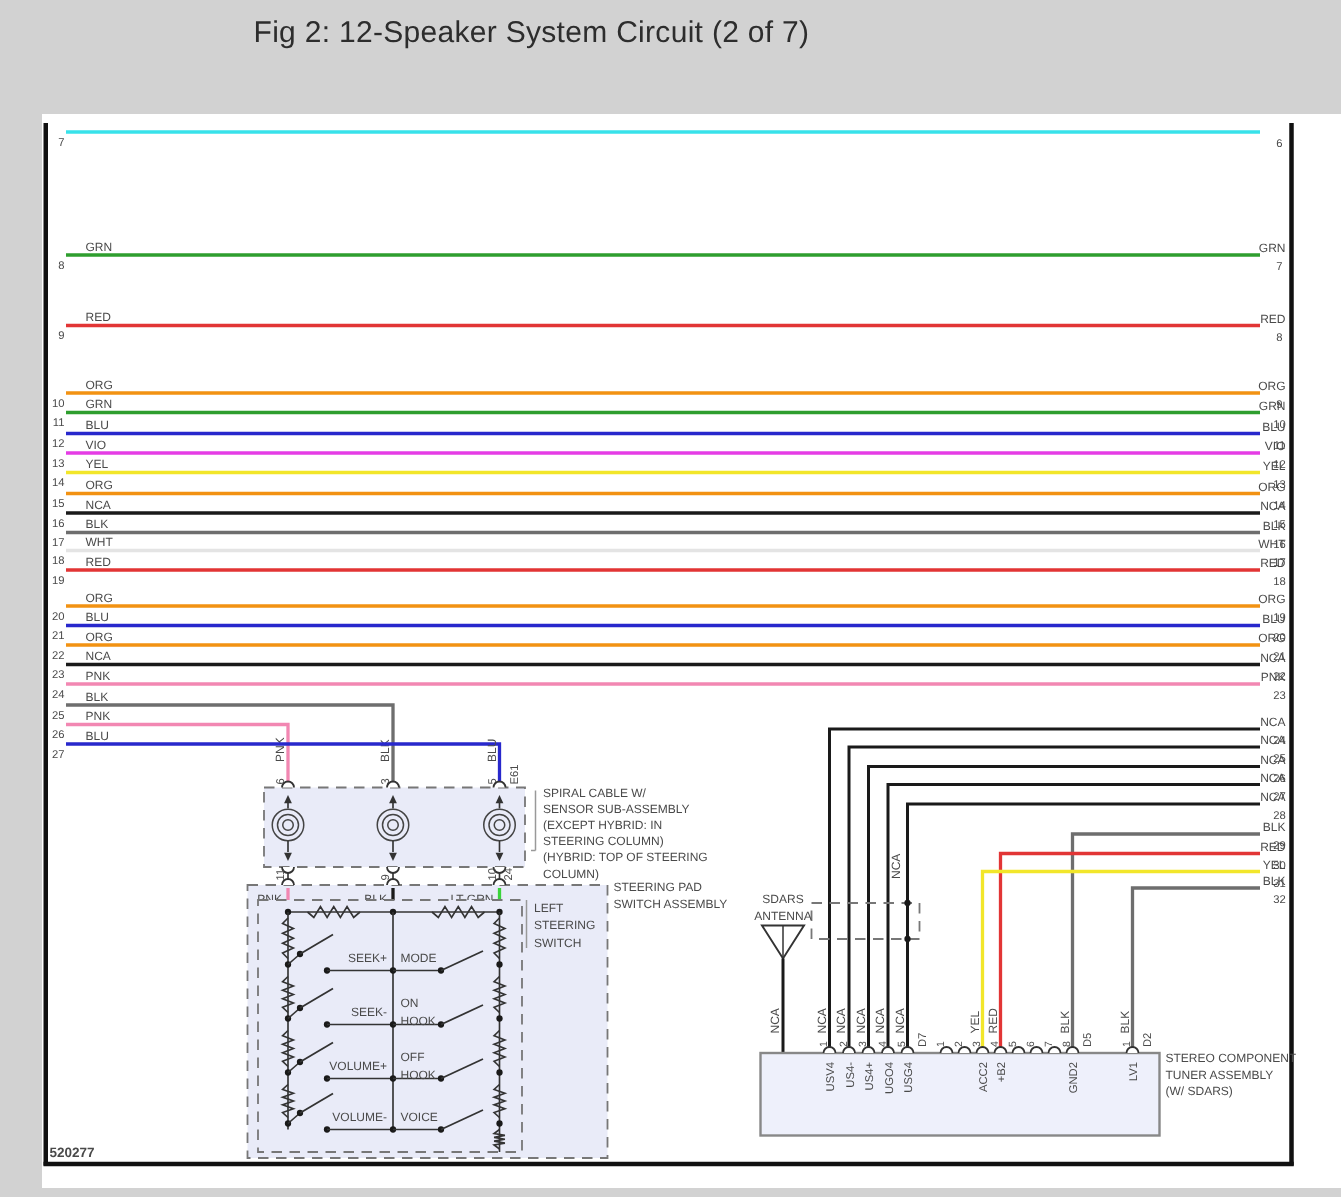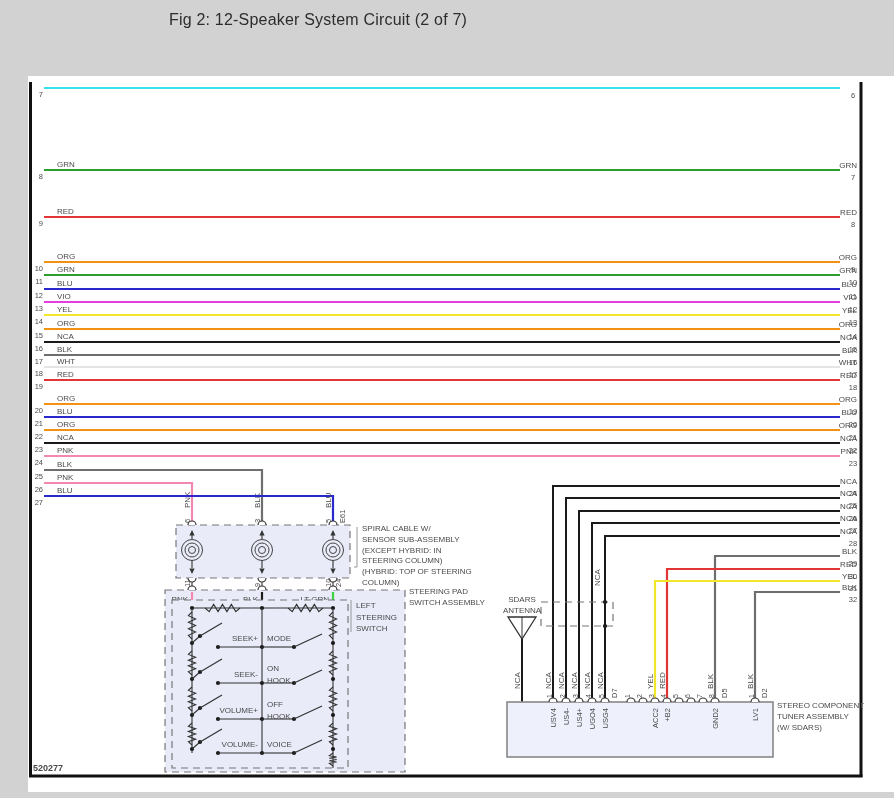--- a/index.html
+++ b/index.html
@@ -1,18 +1,18 @@
 <!DOCTYPE html>
 <html><head>
 <meta charset="utf-8">
 <style>
   html,body{margin:0;padding:0;}
   body{width:894px;height:798px;background:#d2d2d2;position:relative;
        font-family:"Liberation Sans",sans-serif;overflow:hidden;}
-  .title{position:absolute;left:169px;top:11px;font-size:16px;color:#2d2d2d;letter-spacing:.2px;}
+  .title{position:absolute;left:169px;top:11px;font-size:20px;color:#2d2d2d;letter-spacing:.2px;}
   svg{position:absolute;left:0;top:0;}
   svg text{font-family:"Liberation Sans",sans-serif;fill:#4a4a4a;}
 </style>
 </head>
 <body>
 
 <div class="title">Fig 2: 12-Speaker System Circuit (2 of 7)</div>
 
 <svg id="diagram" width="894" height="798" viewBox="0 0 894 798">
     <rect x="28" y="76" width="866" height="716" fill="#ffffff"></rect>

